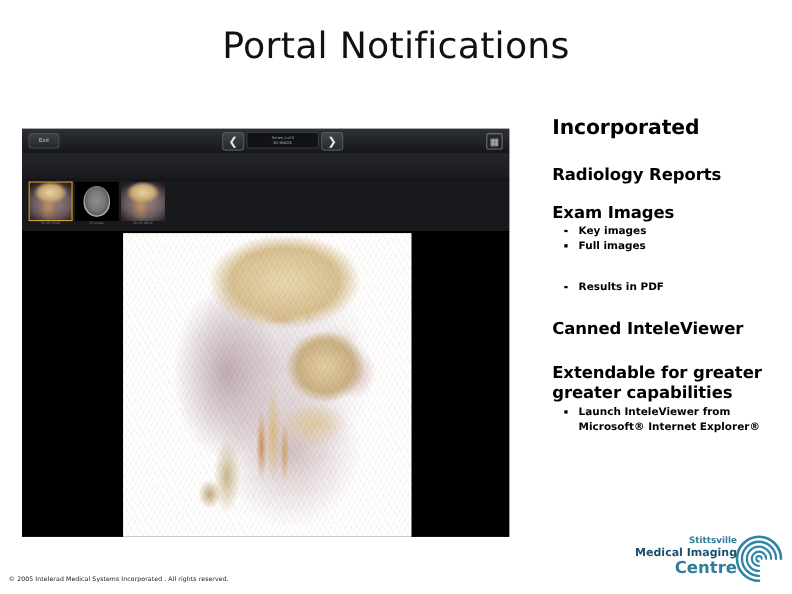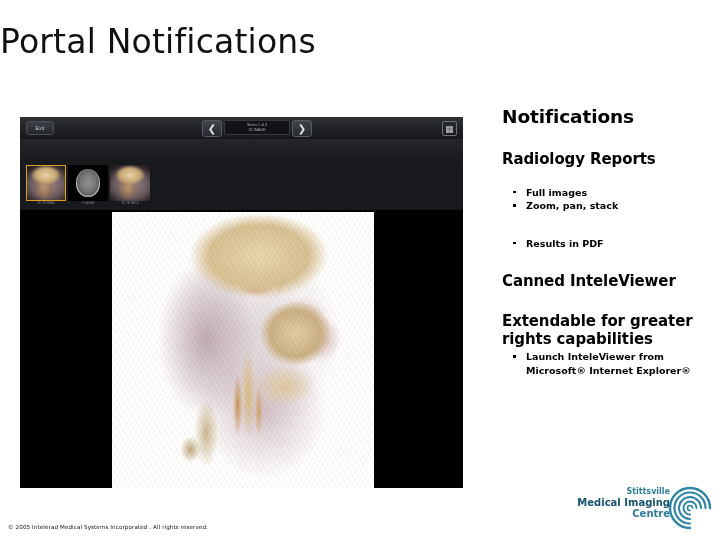--- a/index.html
+++ b/index.html
@@ -15,21 +15,21 @@
     position: relative;
     color: #000000;
   }
 
   
   .slide-title {
     position: absolute;
     left: 0;
     top: 22px;
     width: 720px;
-    text-align: left;
+    text-align: center;
     font-size: 33px;
     font-weight: 400;
     letter-spacing: 0.2px;
     color: #111111;
     font-family: "DejaVu Sans", sans-serif;
   }
 
   
   .viewer {
     position: absolute;
@@ -329,21 +329,21 @@
     top: 2px;
     width: 96px;
     text-align: right;
     color: #1d5b7a;
     font-family: "DejaVu Sans", sans-serif;
     font-weight: bold;
     line-height: 1.12;
   }
   .logo-l1 { font-size: 8px; color: #2f7d9b; }
   .logo-l2 { font-size: 10px; color: #17526f; }
-  .logo-l3 { font-size: 10px; color: #2f7d9b; }
+  .logo-l3 { font-size: 15px; color: #2f7d9b; }
   .logo-mark {
     position: absolute;
     left: 96px;
     top: 0px;
     width: 48px;
     height: 44px;
   }
 
   
   .footer {
@@ -408,42 +408,43 @@
 
   <div class="image-area">
     <div class="image-canvas">
       <div class="render"></div>
     </div>
   </div>
 </div>
 
 <div class="content-col">
 
-  <div class="h-lvl1">Notifications</div>
+  <div class="h-lvl1">Incorporated</div>
 
   <div class="gap-lg"></div>
   <div class="h-lvl2">Radiology Reports</div>
 
   <div class="gap-md"></div>
+  <div class="h-lvl2">Exam Images</div>
   <ul class="bullets">
+    <li><span class="sq-bullet"></span><span>Key images</span></li>
     <li><span class="sq-bullet"></span><span>Full images</span></li>
-    <li><span class="sq-bullet"></span><span>Zoom, pan, stack</span></li>
   </ul>
 
   <div class="gap-lg"></div>
   <ul class="bullets">
     <li><span class="sq-bullet"></span><span>Results in PDF</span></li>
   </ul>
 
   <div class="gap-lg"></div>
   <div class="h-lvl2">Canned InteleViewer</div>
 
   <div class="gap-lg"></div>
   <div class="h-lvl2">Extendable for greater</div>
-  <div class="h-lvl2">rights capabilities</div>
+  <div class="h-lvl2">greater capabilities</div>
   <ul class="bullets">
     <li><span class="sq-bullet"></span><span>Launch InteleViewer from Microsoft® Internet Explorer®</span></li>
   </ul>
 </div>
 
 <div class="logo">
   <div class="logo-text">
     <div class="logo-l1">Stittsville</div>
     <div class="logo-l2">Medical Imaging</div>
     <div class="logo-l3">Centre</div>

